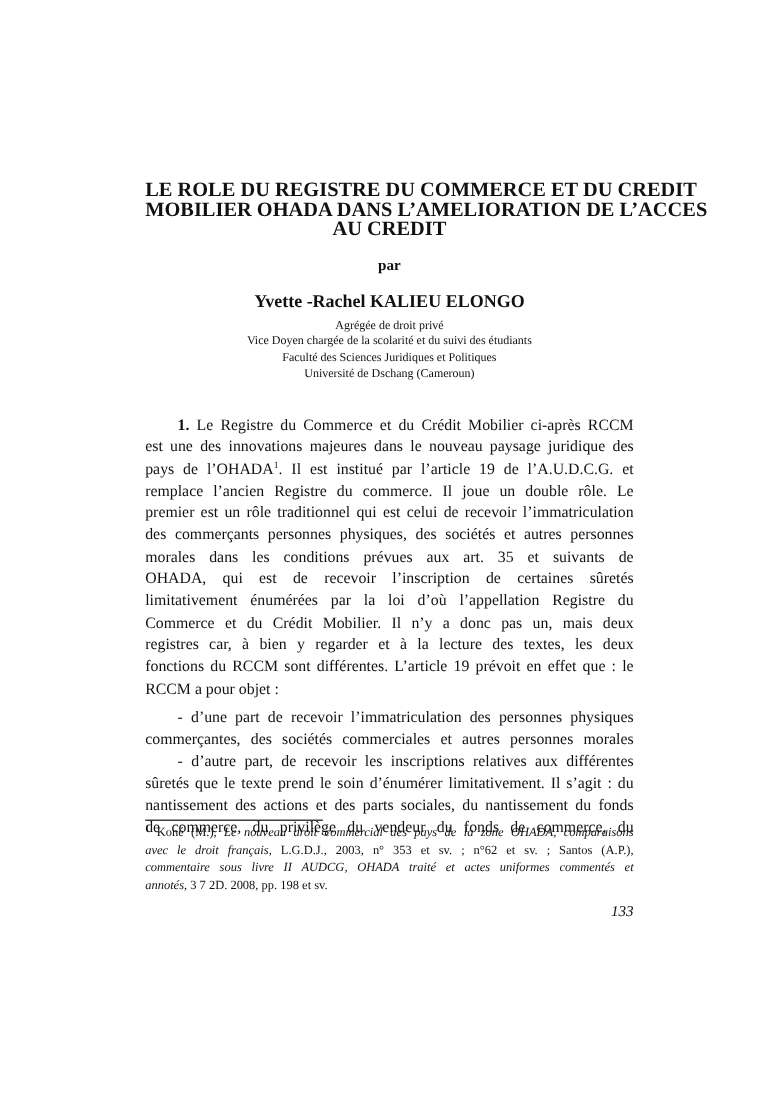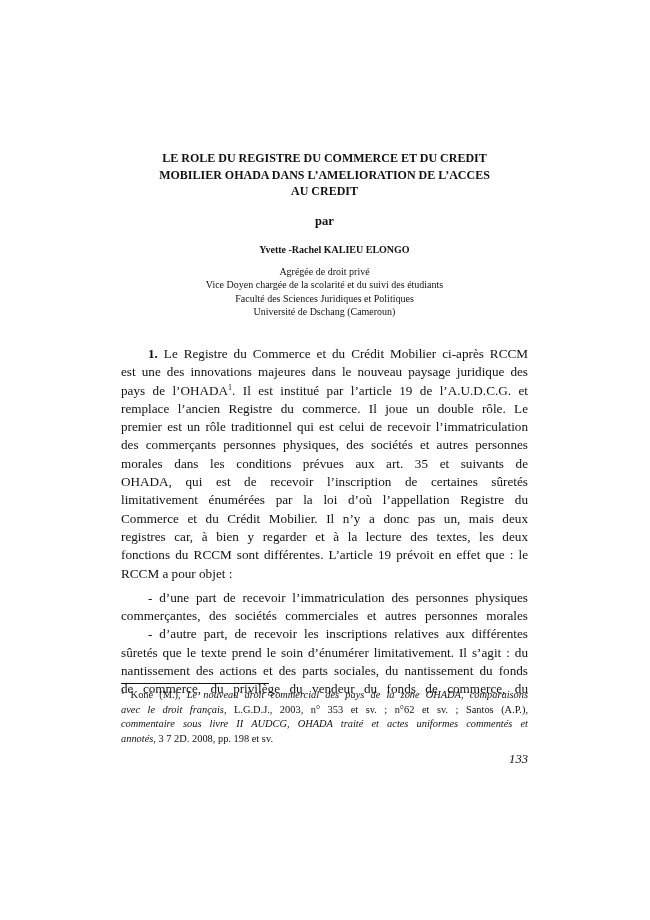--- a/index.html
+++ b/index.html
@@ -1,25 +1,25 @@
 <!DOCTYPE html>
 <html><head>
 <meta charset="utf-8">
 <style>
   html, body { margin: 0; padding: 0; background: #ffffff; }
   body { width: 650px; height: 920px; position: relative; overflow: hidden;
          font-family: "Liberation Serif", "DejaVu Serif", serif; color: #111; }
   .page { position: absolute; left: 121px; top: 0; width: 407px; }
   .title { position: absolute; top: 150px; left: 0; width: 407px; text-align: center;
-           font-weight: bold; font-size: 12px; line-height: 16.5px; }
+           font-weight: bold; font-size: 17px; line-height: 16.5px; }
   .title div { white-space: nowrap; }
   .par { position: absolute; top: 214px; left: 0; width: 407px; text-align: center;
          font-weight: bold; font-size: 12.6px; }
-  .author { position: absolute; top: 244px; left: 10px; width: 407px; text-align: center;
-            font-weight: bold; font-size: 10px; }
+  .author { position: absolute; top: 244px; left: 0; width: 407px; text-align: center;
+            font-weight: bold; font-size: 15px; }
   .affil { position: absolute; top: 265px; left: 0; width: 407px; text-align: center;
            font-size: 10px; line-height: 13.4px; }
   .body { position: absolute; top: 345px; left: 0; width: 407px; font-size: 13.2px; line-height: 18.3px; }
   .line { display: block; text-align: justify; text-align-last: justify; white-space: nowrap; height: 18.3px; }
   .line.last { text-align-last: left; }
   .line.indent { padding-left: 27px; }
   .gap { height: 6px; }
   sup { font-size: 8px; vertical-align: super; line-height: 0; }
   .fnrule { position: absolute; top: 683px; left: 0; width: 148px; height: 0; border-top: 1px solid #111; }
   .footnote { position: absolute; top: 688px; left: 0; width: 407px; font-size: 10.4px; line-height: 14.5px; }

